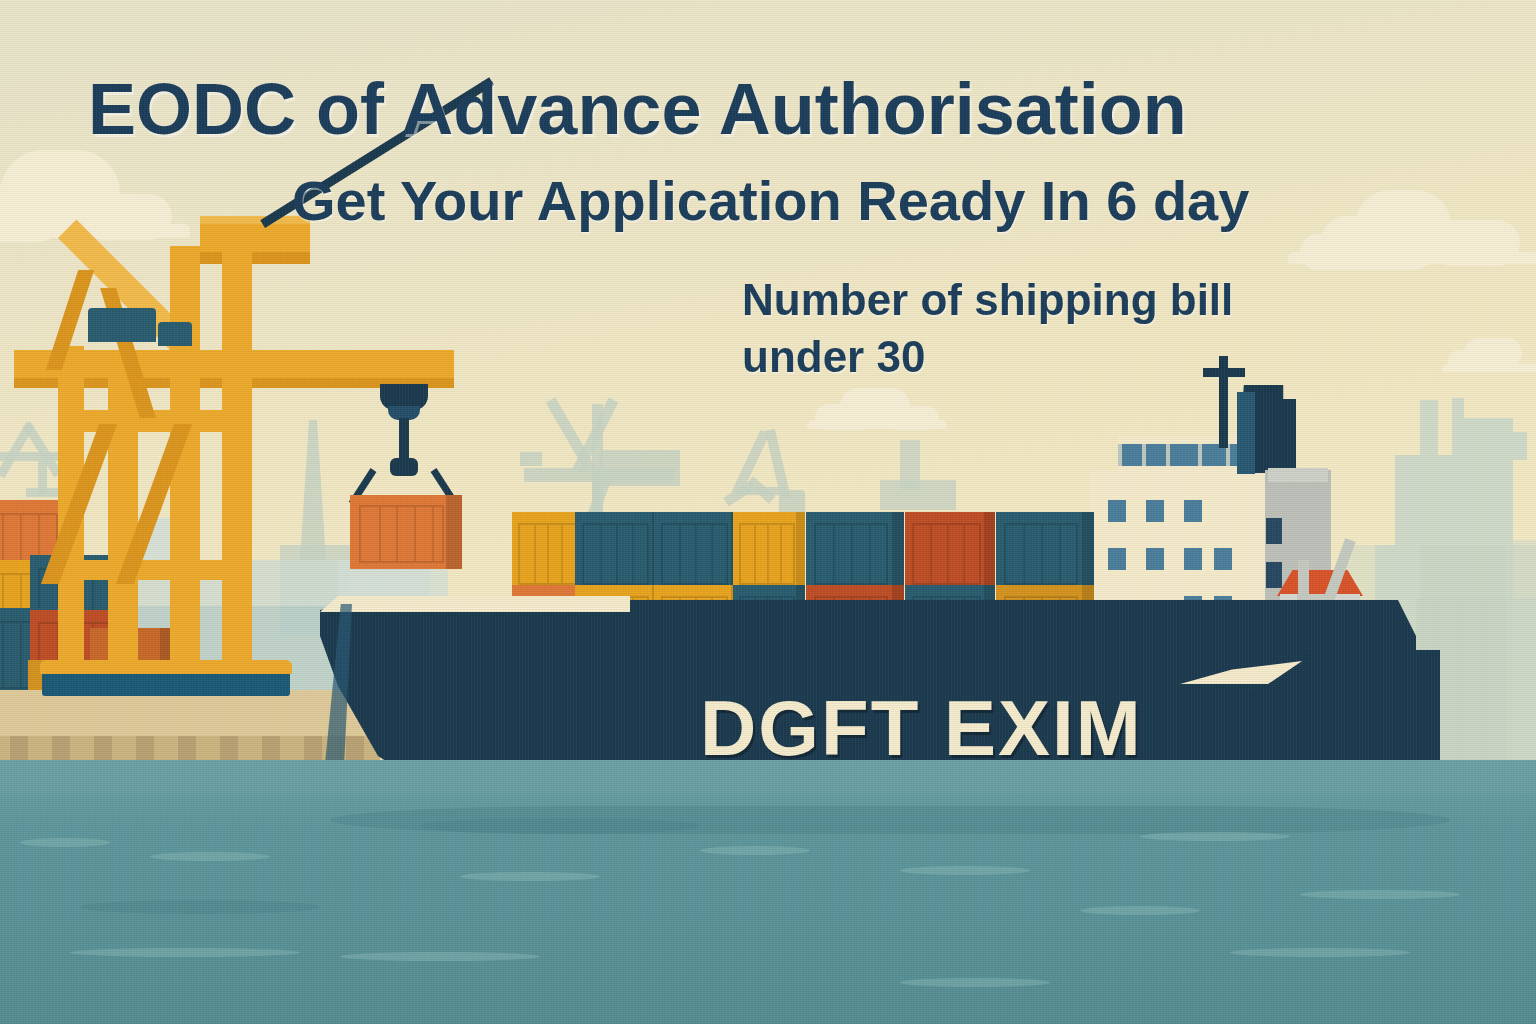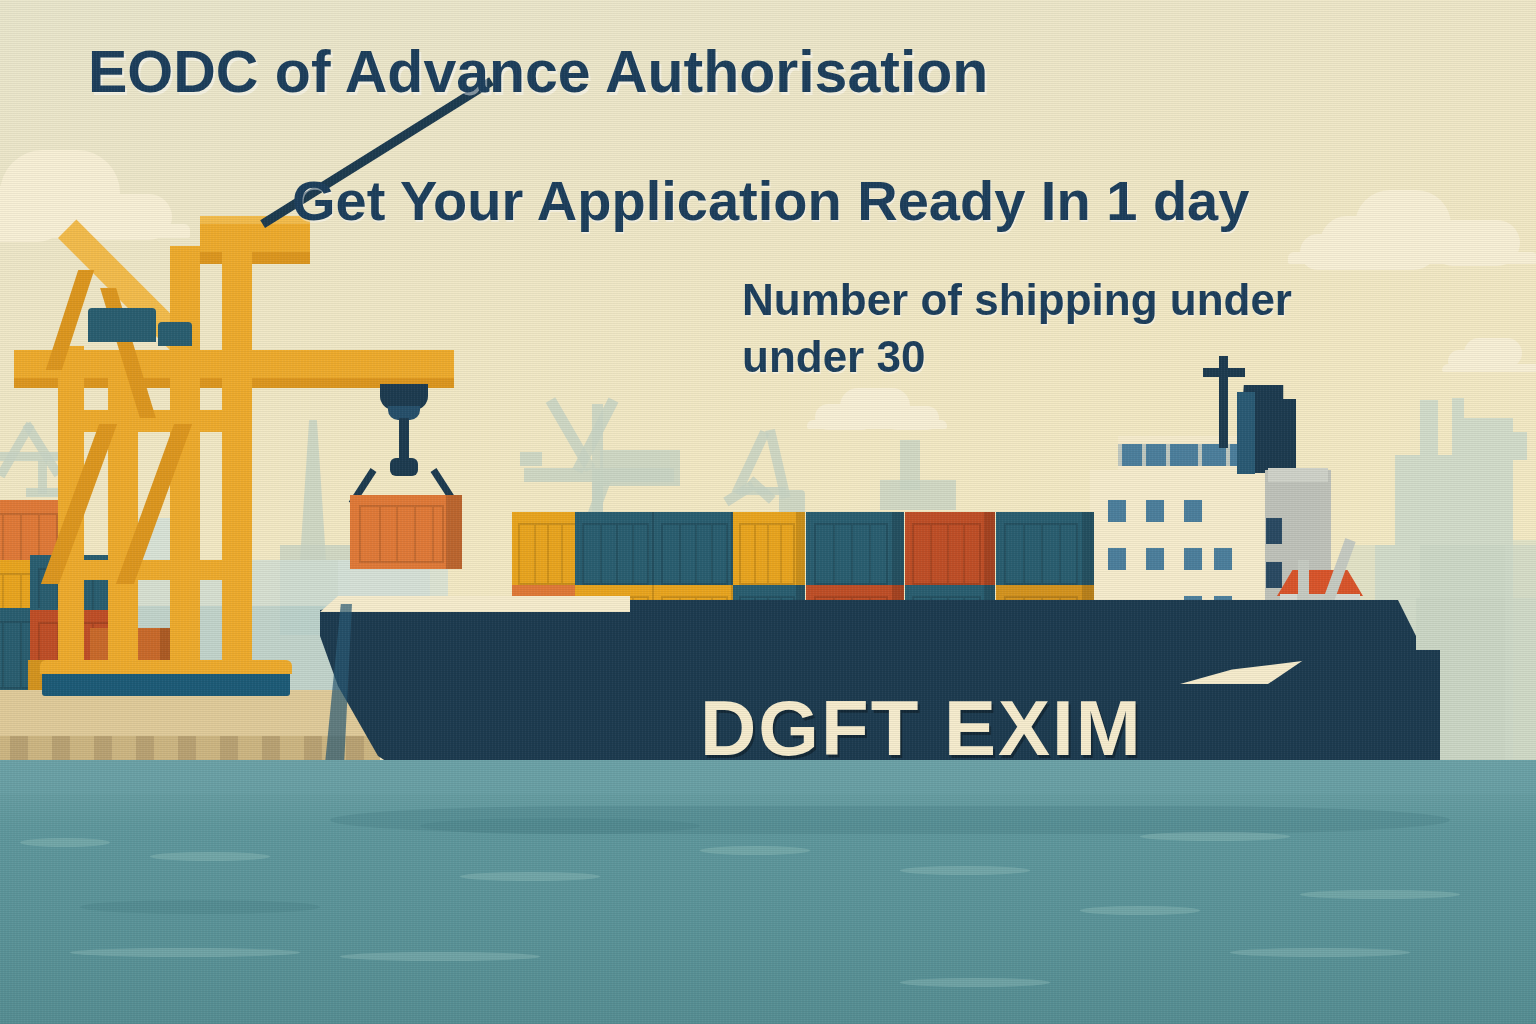--- a/index.html
+++ b/index.html
@@ -509,22 +509,22 @@
     <div class="ripple" style="left:1300px;top:890px;width:160px;"></div>
     <div class="ripple" style="left:70px;top:948px;width:230px;"></div>
     <div class="ripple" style="left:340px;top:952px;width:200px;"></div>
     <div class="ripple" style="left:900px;top:978px;width:150px;"></div>
     <div class="ripple" style="left:1230px;top:948px;width:180px;"></div>
     <div class="ripple" style="left:1080px;top:906px;width:120px;"></div>
     <div class="ripple dark" style="left:80px;top:900px;width:240px;height:14px;"></div>
     <div class="ripple dark" style="left:420px;top:818px;width:280px;height:16px;"></div>
   </div>
 
-  <div class="headline" style="left:88px;top:38px;font-size:59px;">EODC of Advance Authorisation</div>
-
-  <div class="sub" style="left:292px;top:168px;font-size:56px;">Get Your Application Ready In 1 day</div>
-
-
-  <div class="tcline" style="left:742px;top:275px;font-size:44px;">Number of shipping under</div>
+  <div class="headline" style="left:88px;top:68px;font-size:72px;">EODC of Advance Authorisation</div>
+
+  <div class="sub" style="left:292px;top:168px;font-size:56px;">Get Your Application Ready In 6 day</div>
+
+
+  <div class="tcline" style="left:742px;top:275px;font-size:44px;">Number of shipping bill</div>
   <div class="tcline" style="left:742px;top:332px;font-size:44px;">under 30</div>
 
   <div class="grain"></div>
 </div>
 
 </body></html>

